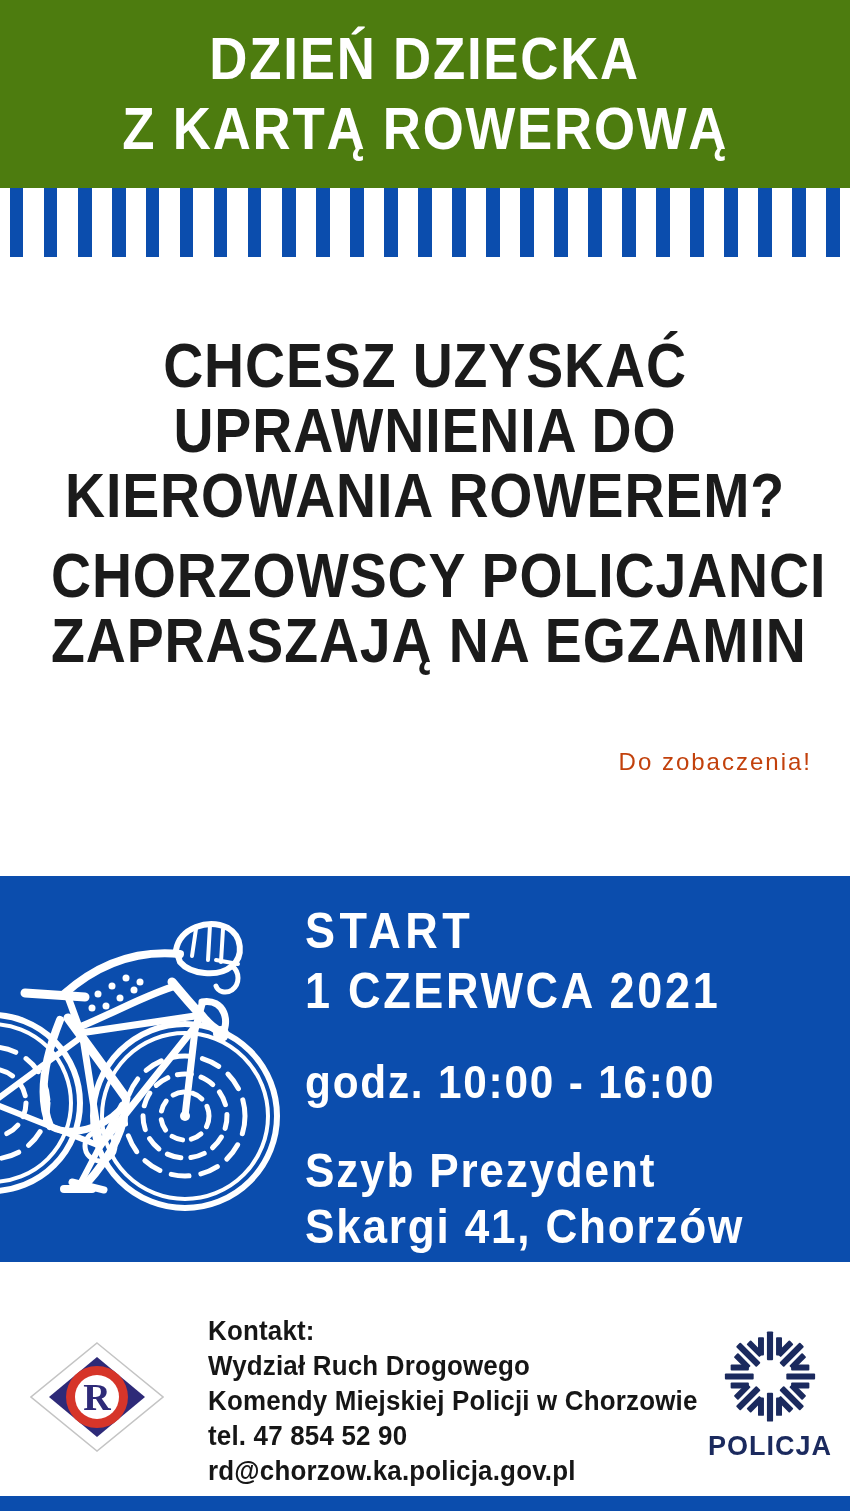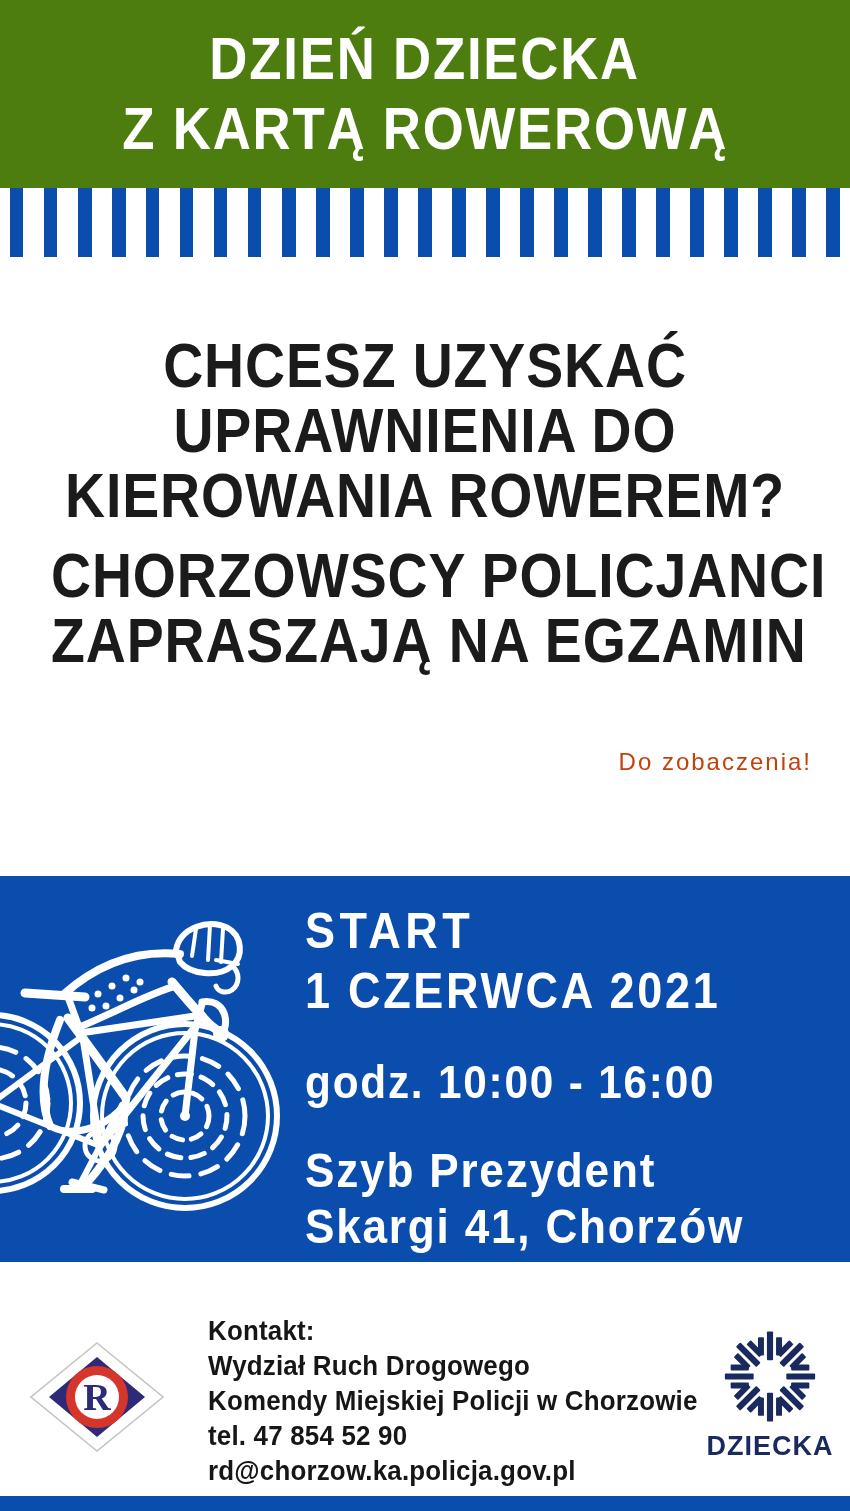--- a/index.html
+++ b/index.html
@@ -188,18 +188,18 @@
         <rect x="6.3" y="-41" width="6.2" height="19" rx="1"></rect>
       </g>
       <use href="#ray" transform="rotate(45)"></use>
       <use href="#ray" transform="rotate(90)"></use>
       <use href="#ray" transform="rotate(135)"></use>
       <use href="#ray" transform="rotate(180)"></use>
       <use href="#ray" transform="rotate(225)"></use>
       <use href="#ray" transform="rotate(270)"></use>
       <use href="#ray" transform="rotate(315)"></use>
     </svg>
-    <div class="police-label">DZIECKA</div>
+    <div class="police-label">POLICJA</div>
   </div>
 
   <div class="abs bottom-bar"></div>
 
 </div>
 
 </body></html>

